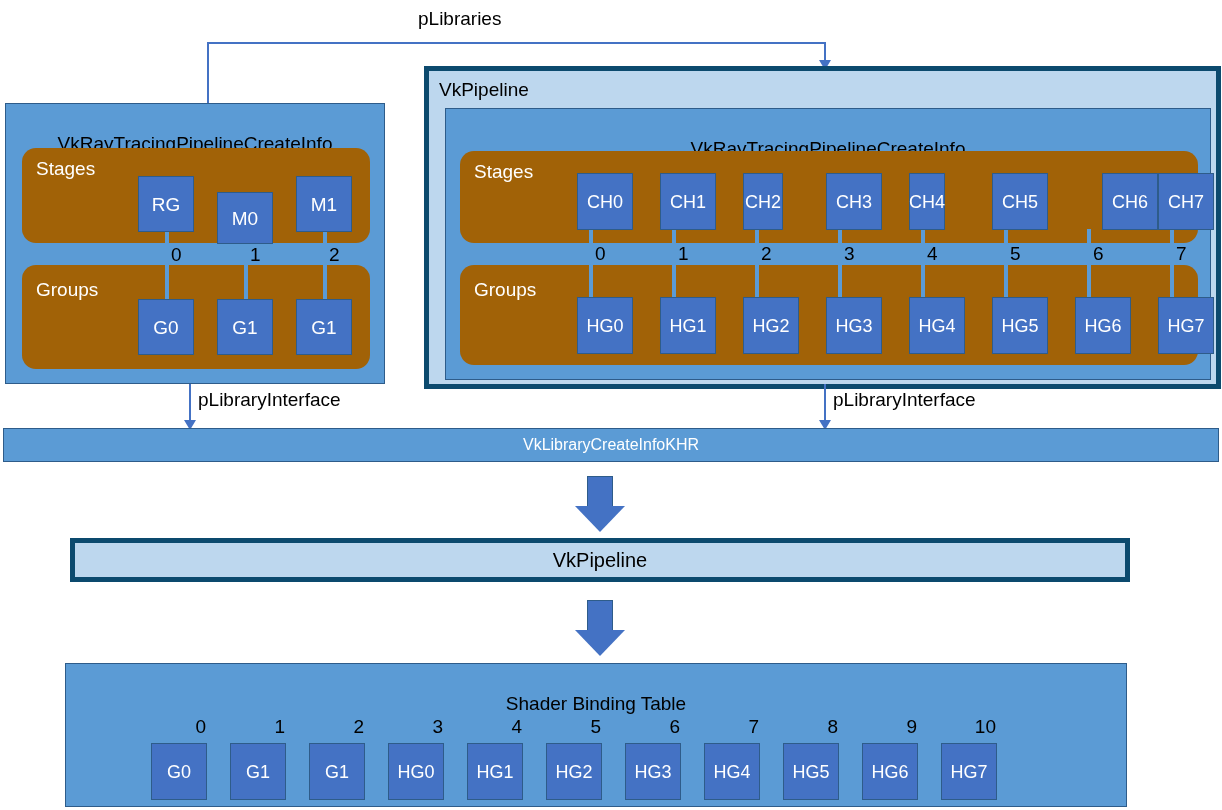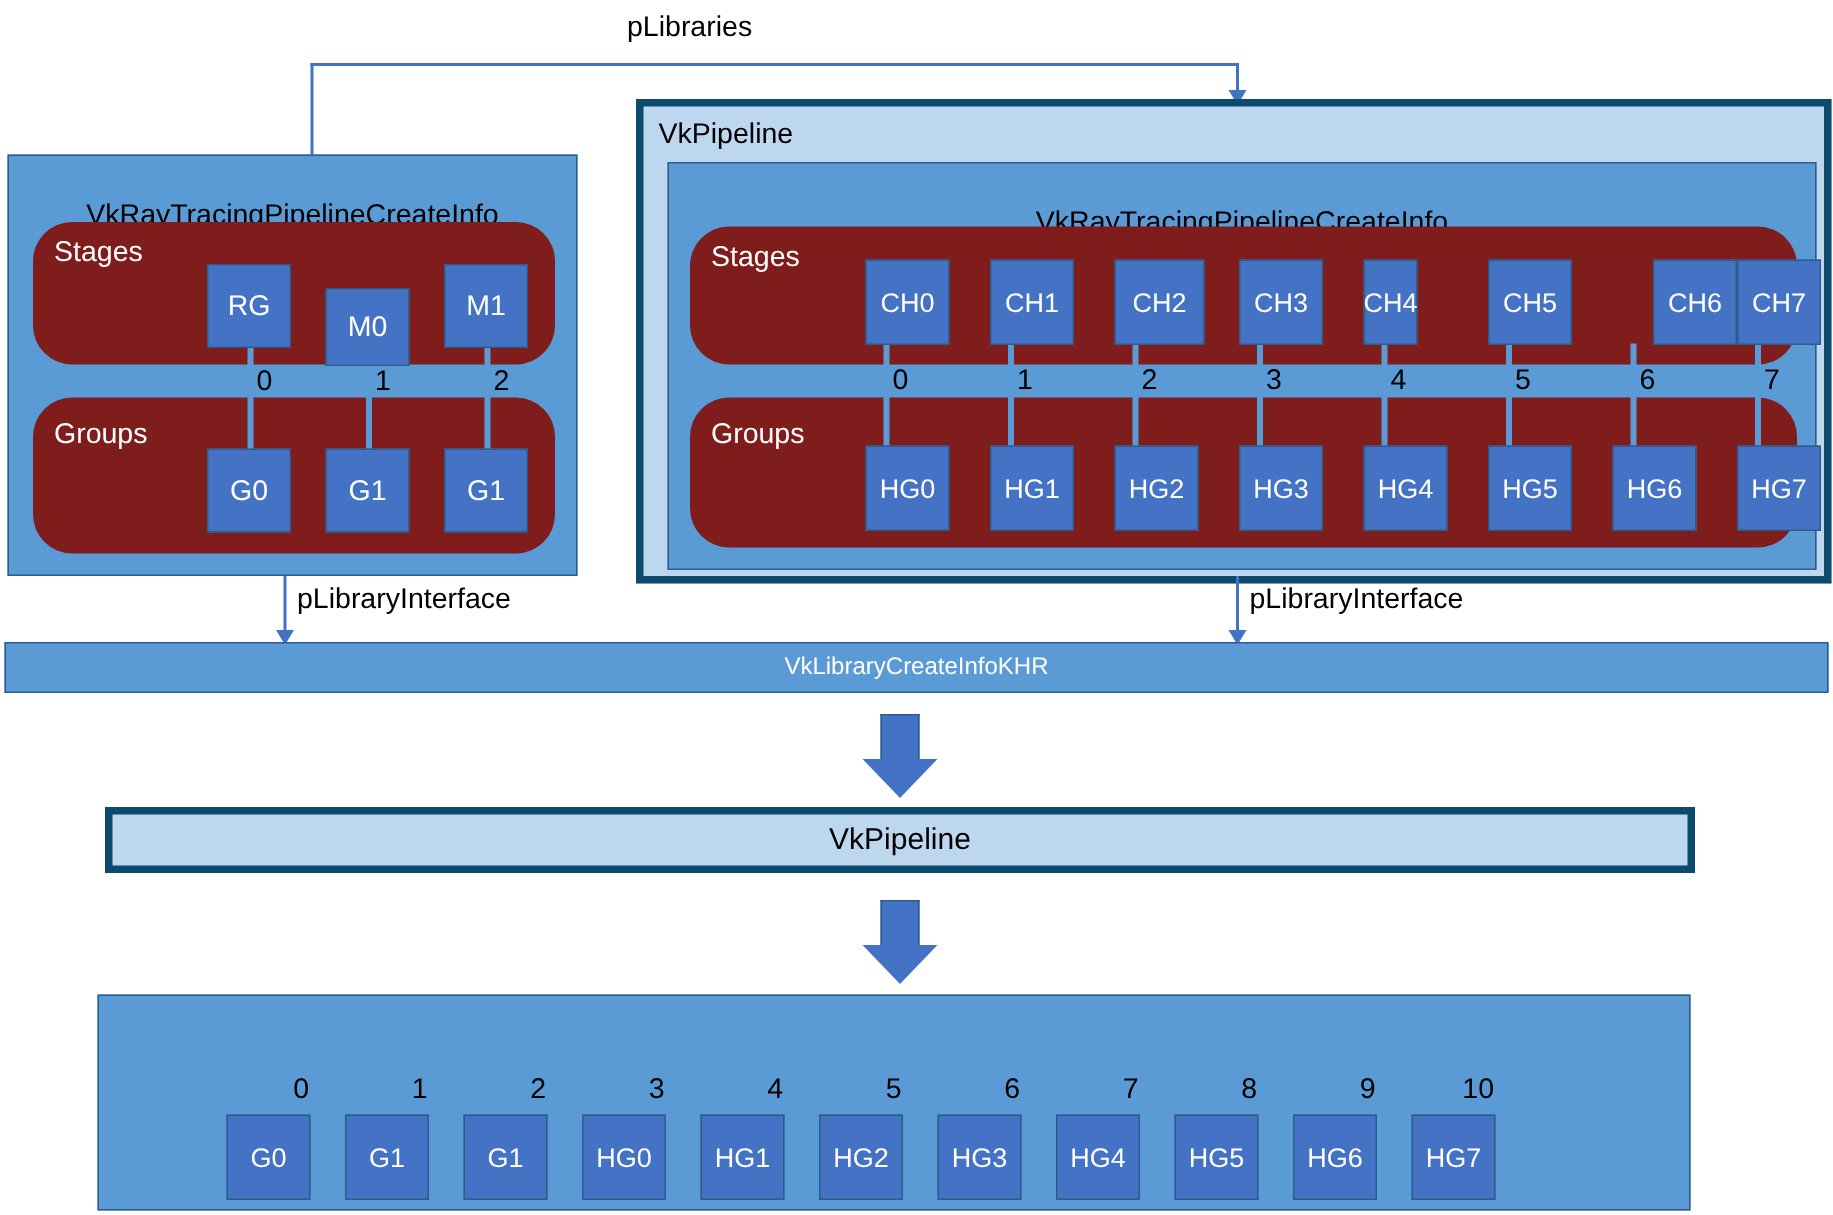--- a/index.html
+++ b/index.html
@@ -22,22 +22,22 @@
     background:#5B9BD5;
     border:1px solid #2E5C8A;
     box-sizing:border-box;
   }
   .panel-lightblue{
     background:#BDD7EE;
     border:5px solid #0c4a6e;
     box-sizing:border-box;
   }
   .green-group{
-    background:#7f1d1d;
-    border-radius:26px;
+    background:#a16207;
+    border-radius:14px;
     box-sizing:border-box;
   }
   .chip{
     background:#4472C4;
     border:1px solid #2E5C8A;
     box-sizing:border-box;
     color:#ffffff;
     display:flex;
     align-items:center;
     justify-content:center;
@@ -173,21 +173,21 @@
       <div class="connector abs" style="left:226px;top:120px;height:75px;"></div>
       <div class="connector abs" style="left:309px;top:120px;height:75px;"></div>
       <div class="connector abs" style="left:392px;top:120px;height:75px;"></div>
       <div class="connector abs" style="left:475px;top:120px;height:75px;"></div>
       <div class="connector abs" style="left:558px;top:120px;height:75px;"></div>
       <div class="connector abs" style="left:641px;top:120px;height:75px;"></div>
       <div class="connector abs" style="left:724px;top:120px;height:75px;"></div>
 
       <div class="chip small abs" style="left:131px;top:64px;width:56px;height:57px;">CH0</div>
       <div class="chip small abs" style="left:214px;top:64px;width:56px;height:57px;">CH1</div>
-      <div class="chip small abs" style="left:297px;top:64px;width:60px;height:57px;text-align:center;">CH2</div>
+      <div class="chip small abs" style="left:297px;top:64px;width:40px;height:57px;text-align:center;">CH2</div>
       <div class="chip small abs" style="left:380px;top:64px;width:56px;height:57px;">CH3</div>
       <div class="chip small abs" style="left:463px;top:64px;width:36px;height:57px;">CH4</div>
       <div class="chip small abs" style="left:546px;top:64px;width:56px;height:57px;">CH5</div>
       <div class="chip small abs" style="left:656px;top:64px;width:56px;height:57px;">CH6</div>
       <div class="chip small abs" style="left:712px;top:64px;width:56px;height:57px;">CH7</div>
 
       <div class="idx-num" style="left:149px;top:134px;">0</div>
       <div class="idx-num" style="left:232px;top:134px;">1</div>
       <div class="idx-num" style="left:315px;top:134px;">2</div>
       <div class="idx-num" style="left:398px;top:134px;">3</div>
@@ -228,20 +228,21 @@
     <span style="color:#000;font-size:20px;">VkPipeline</span>
   </div>
 
   <div class="big-arrow abs" style="left:575px;top:600px;width:50px;height:56px;">
     <div class="shaft" style="height:33px;"></div>
     <div class="head" style="top:30px;"></div>
   </div>
 
   <div class="panel-blue abs" style="left:65px;top:663px;width:1062px;height:144px;">
 
+    <div class="panel-title" style="top:10px;">Shader Binding Table</div>
 
     <div class="idx-num rightal" style="left:80px;top:52px;width:60px;">0</div>
     <div class="idx-num rightal" style="left:159px;top:52px;width:60px;">1</div>
     <div class="idx-num rightal" style="left:238px;top:52px;width:60px;">2</div>
     <div class="idx-num rightal" style="left:317px;top:52px;width:60px;">3</div>
     <div class="idx-num rightal" style="left:396px;top:52px;width:60px;">4</div>
     <div class="idx-num rightal" style="left:475px;top:52px;width:60px;">5</div>
     <div class="idx-num rightal" style="left:554px;top:52px;width:60px;">6</div>
     <div class="idx-num rightal" style="left:633px;top:52px;width:60px;">7</div>
     <div class="idx-num rightal" style="left:712px;top:52px;width:60px;">8</div>

